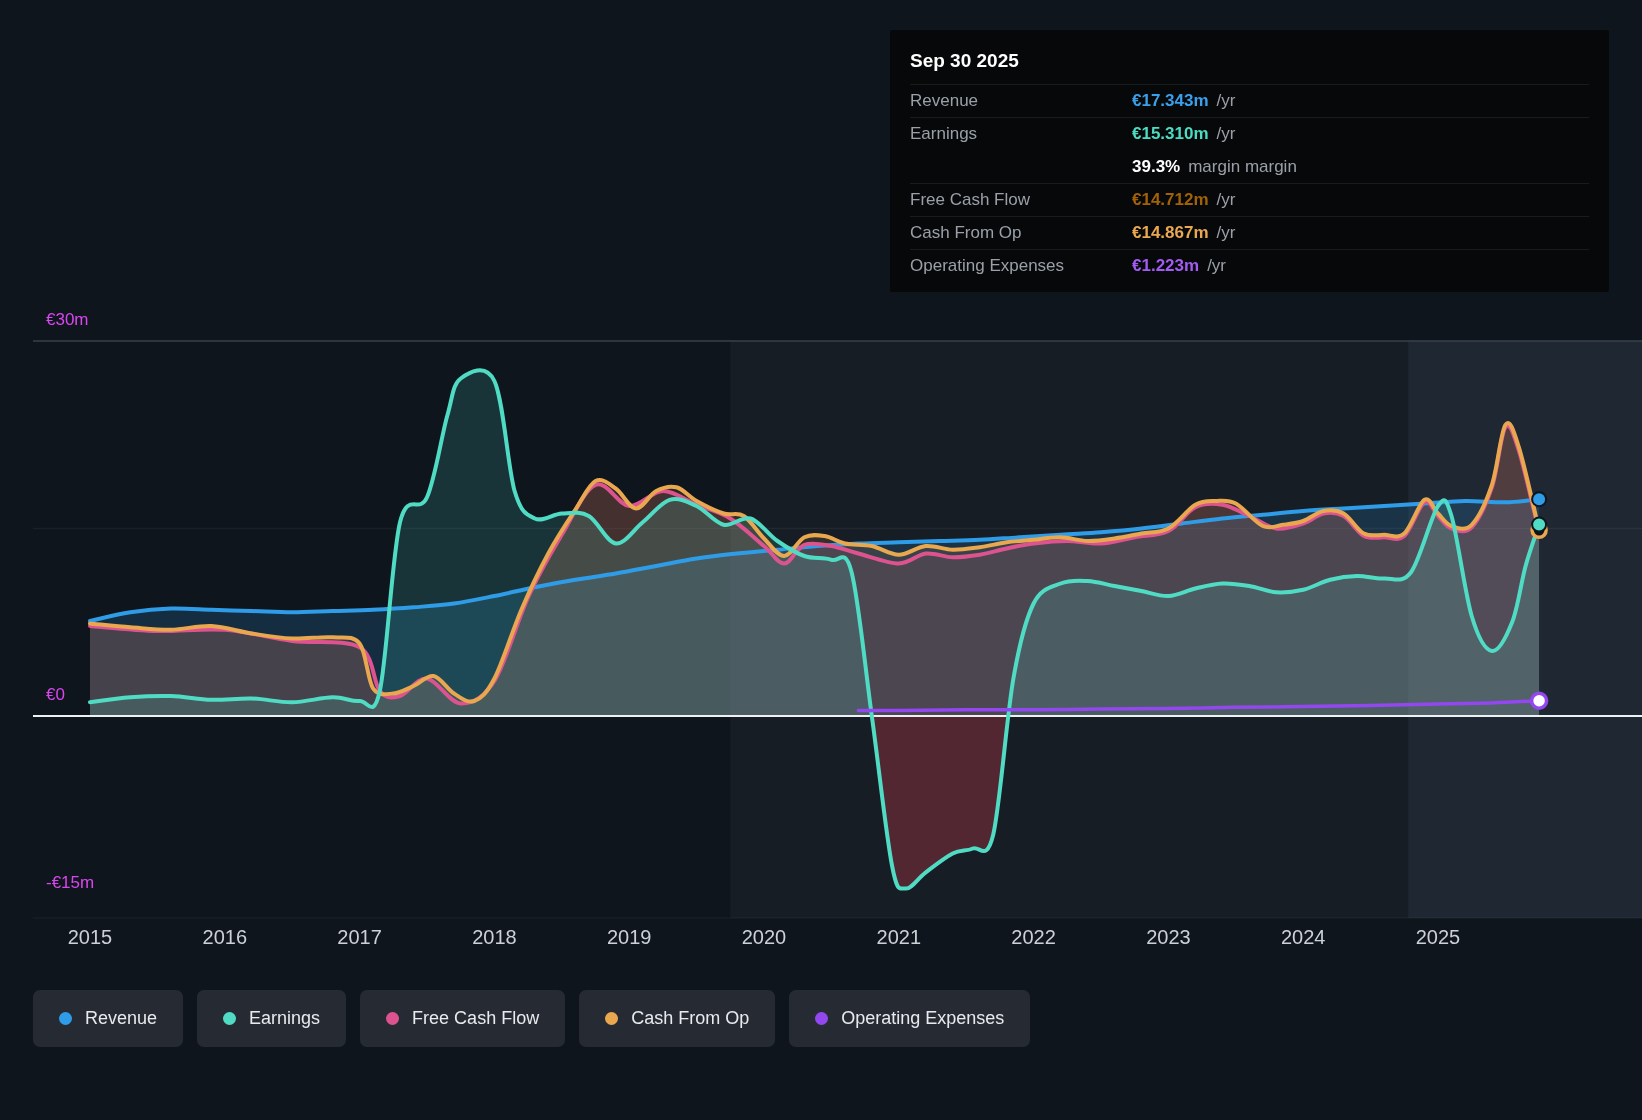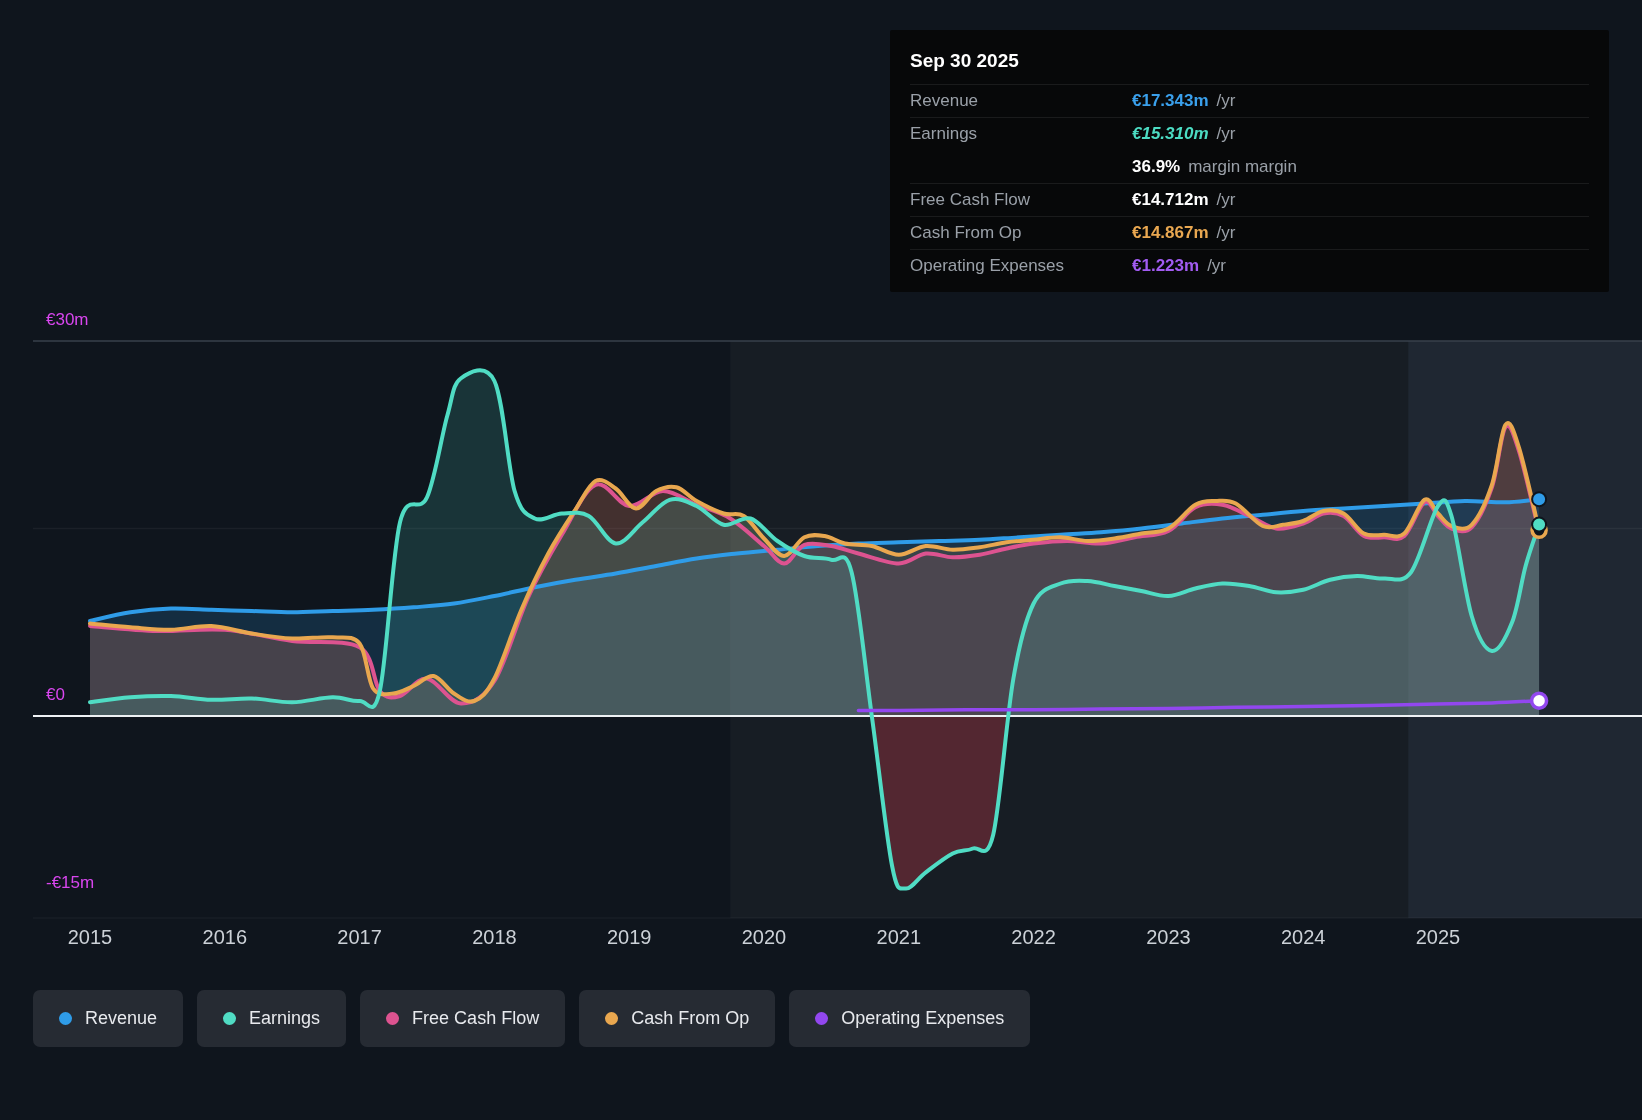--- a/index.html
+++ b/index.html
@@ -14,23 +14,23 @@
     position:absolute; left:890px; top:30px; width:719px;
     background:#070809; padding:14px 20px 10px 20px; border-radius:2px;
   }
   .tt-title { font-size:19px; font-weight:700; color:#ffffff; padding:6px 0 12px 0; }
   .tt-row { display:flex; align-items:center; height:33px; border-top:1px solid rgba(255,255,255,0.08); font-size:17px; }
   .tt-row.no-border { border-top:none; }
   .tt-label { flex:0 0 222px; color:#9aa0a8; }
   .tt-value { font-weight:700; margin-right:8px; }
   .tt-suffix { color:#9aa0a8; }
   .c-revenue { color:#3aa0ec; }
-  .c-earnings { color:#4cdcc3;font-style:italic; }
+  .c-earnings { color:#4cdcc3; }
   .c-white { color:#ffffff; }
-  .c-fcf { color:#ffffff; }
+  .c-fcf { color:#a16207; }
   .c-cashop { color:#eaa851; }
   .c-opex { color:#a25cf2; }
   
   #chart-svg { position:absolute; left:0; top:0; }
   .y-label { position:absolute; left:46px; font-size:17px; font-weight:400; color:#d946ef; }
   .x-label { position:absolute; width:80px; text-align:center; top:926px; font-size:20px; color:#ccd1d7; }
   
   .legend { position:absolute; left:33px; top:990px; display:flex; gap:14px; }
   .chip {
     display:flex; align-items:center; gap:13px; background:#262b33; border-radius:7px;
@@ -100,21 +100,21 @@
       <span class="tt-value c-revenue">€17.343m</span>
       <span class="tt-suffix">/yr</span>
     </div>
     <div class="tt-row">
       <span class="tt-label">Earnings</span>
       <span class="tt-value c-earnings">€15.310m</span>
       <span class="tt-suffix">/yr</span>
     </div>
     <div class="tt-row no-border">
       <span class="tt-label"></span>
-      <span class="tt-value c-white">36.9%</span>
+      <span class="tt-value c-white">39.3%</span>
       <span class="tt-suffix">margin margin</span>
     </div>
     <div class="tt-row">
       <span class="tt-label">Free Cash Flow</span>
       <span class="tt-value c-fcf">€14.712m</span>
       <span class="tt-suffix">/yr</span>
     </div>
     <div class="tt-row">
       <span class="tt-label">Cash From Op</span>
       <span class="tt-value c-cashop">€14.867m</span>

